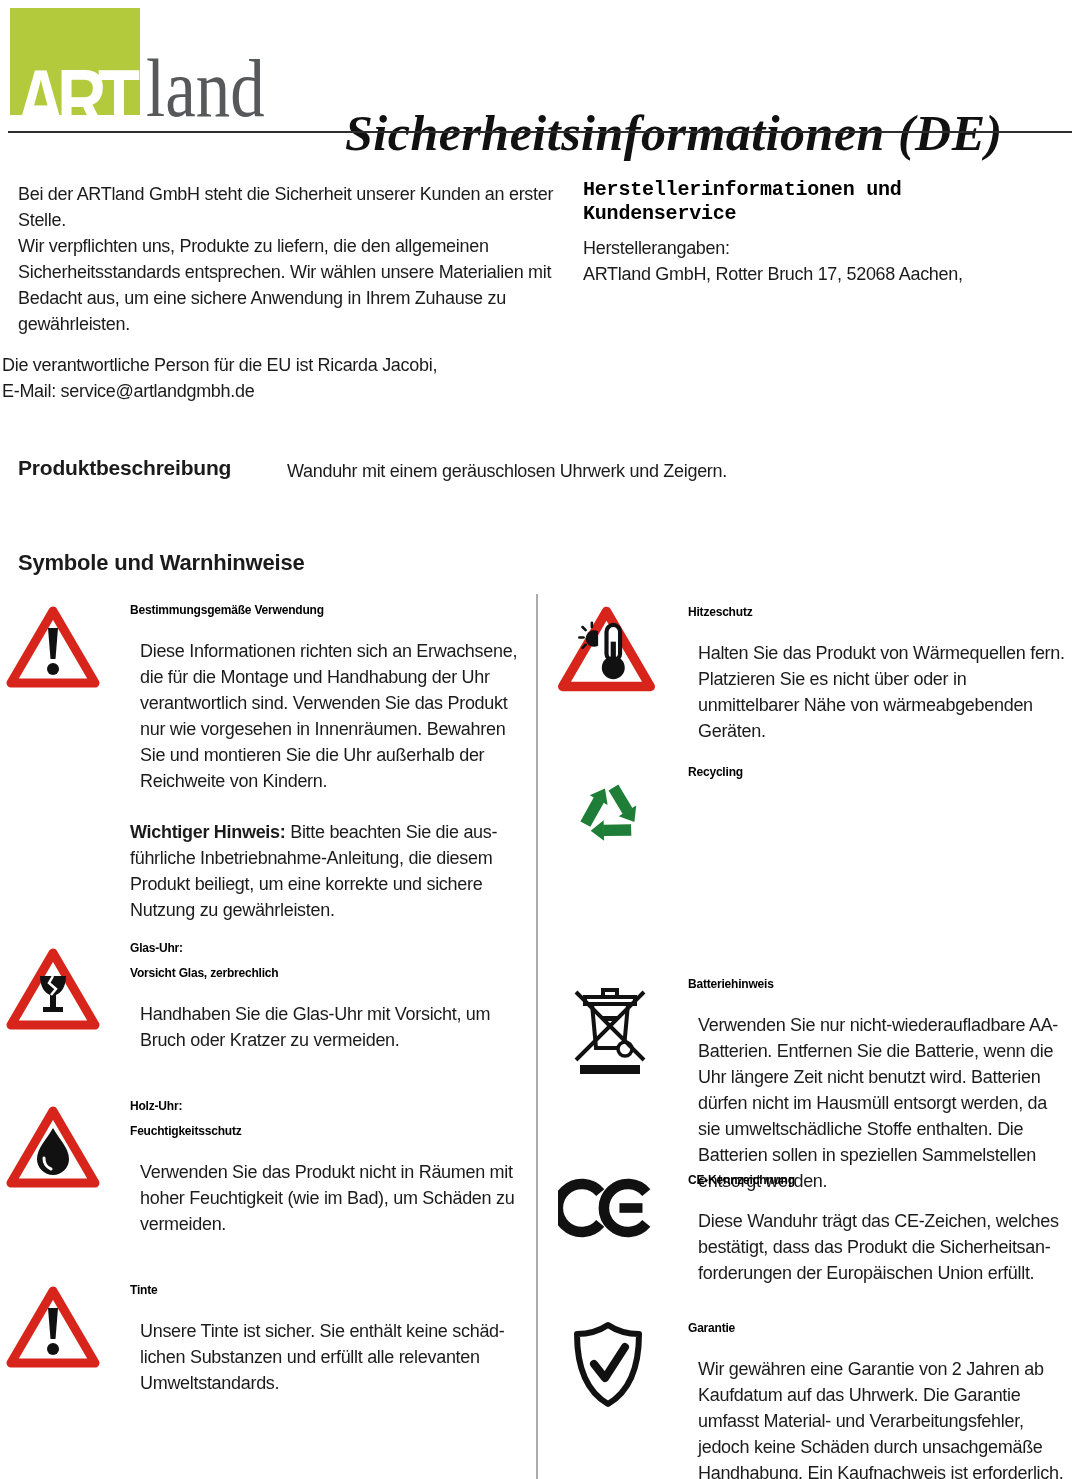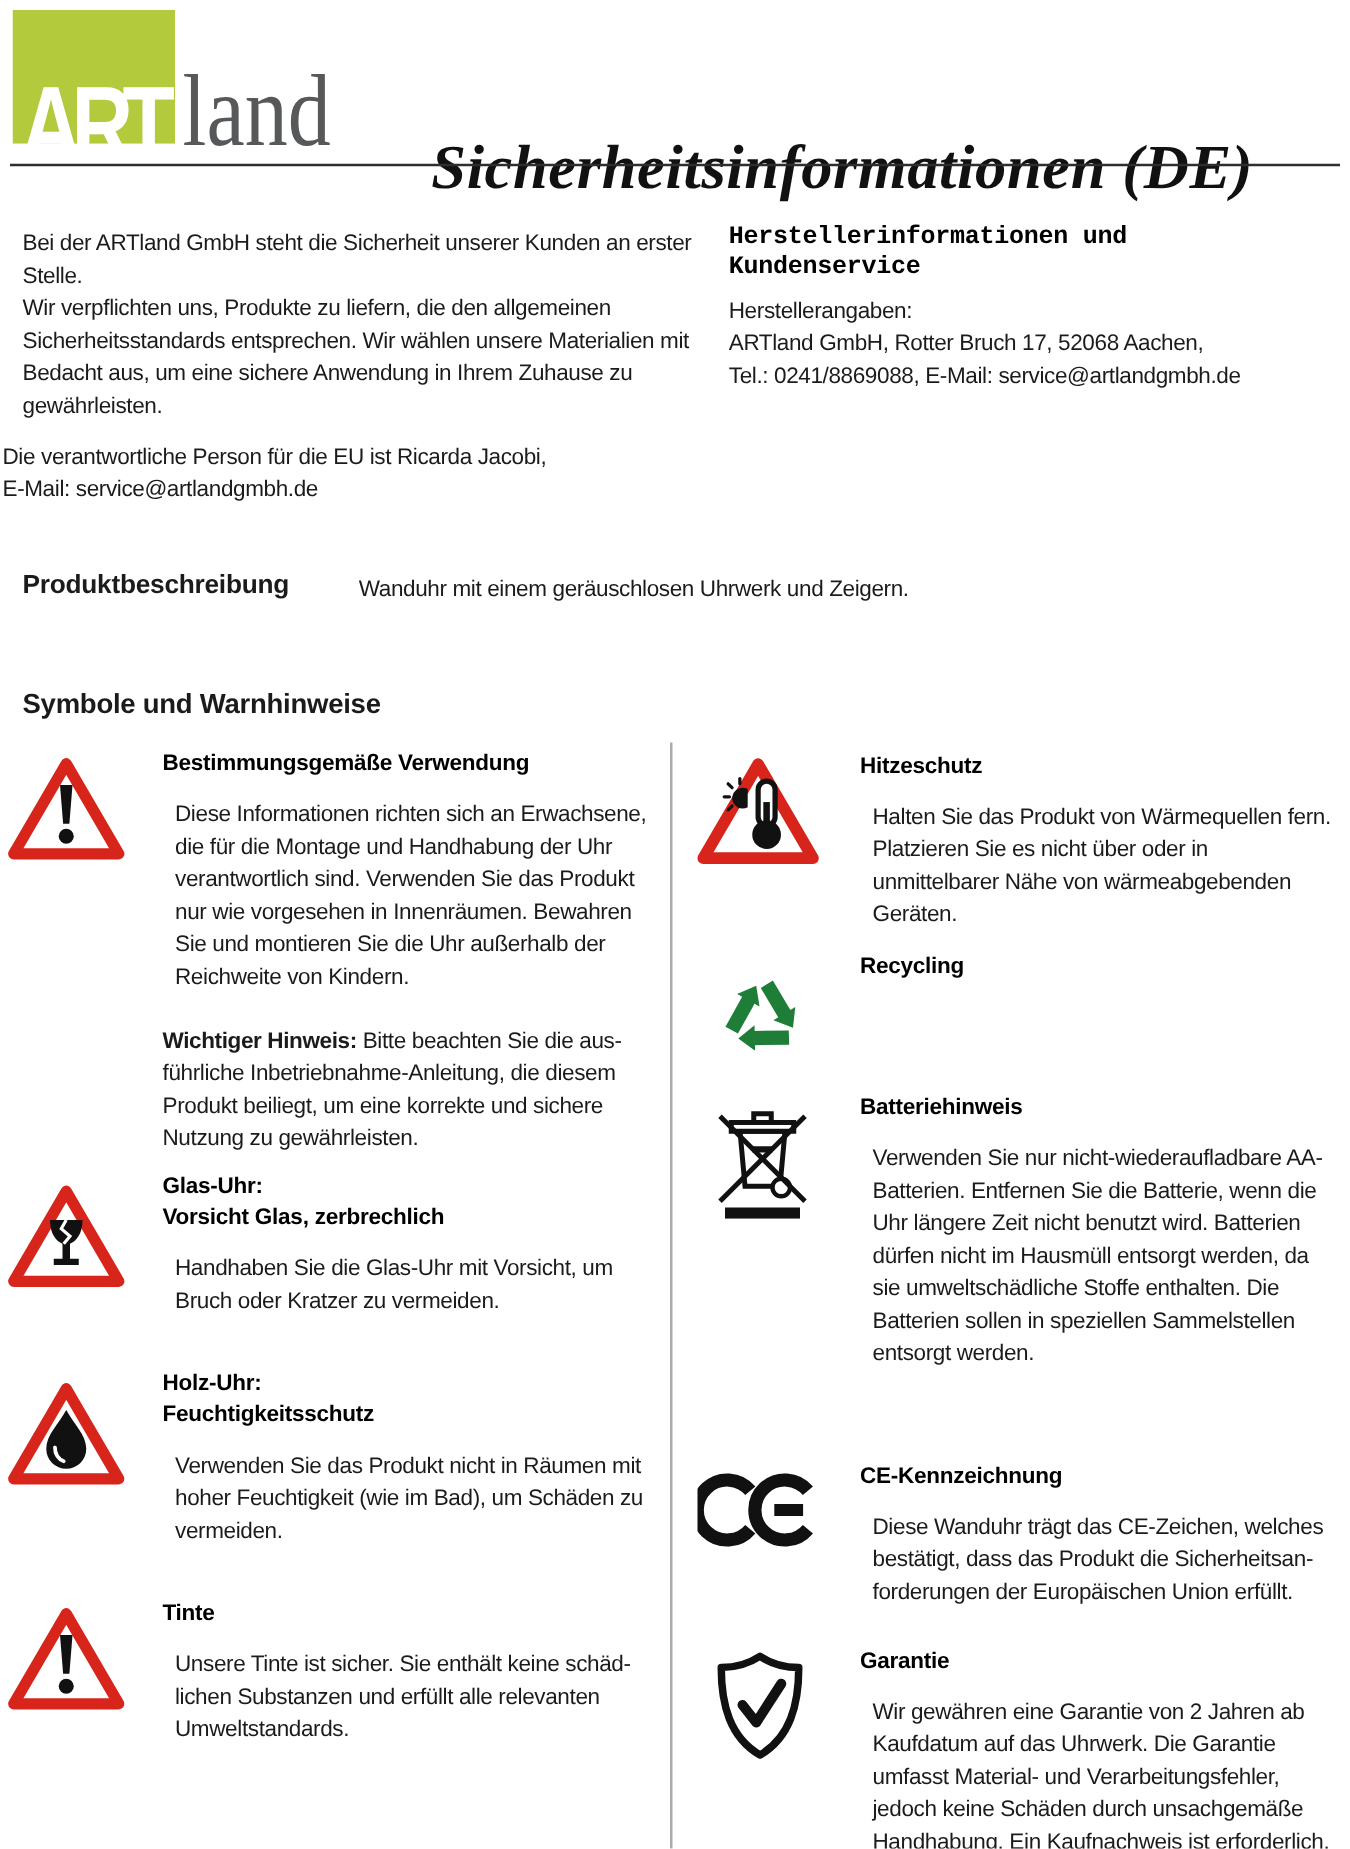--- a/index.html
+++ b/index.html
@@ -26,32 +26,32 @@
   .product-desc{position:absolute;left:287px;top:458px;width:520px;}
   .symbols-heading{position:absolute;left:18px;top:550px;font-size:22px;font-weight:bold;letter-spacing:-0.2px;}
 
   
   .v-divider{position:absolute;left:536px;top:594px;width:2px;height:885px;background:#acacac;}
 
   .sec{position:absolute;}
   .sec .icon{position:absolute;display:block;}
   .sec-text{margin-left:127px;}
   .sec-col-right .sec-text{margin-left:132px;}
-  .sec-title{font-size:18px;line-height:25px;font-weight:bold;color:#000;margin:0 0 15px 0;
+  .sec-title{font-size:12px;line-height:25px;font-weight:bold;color:#000;margin:0 0 15px 0;
              white-space:pre-line;letter-spacing:-0.2px;}
   .sec-body{margin:10px;}
   .sec-note{margin:25px 0 0 0;}
 
   .sec-l1{left:3px;top:598px;width:530px;}
   .sec-l2{left:3px;top:936px;width:530px;}
   .sec-l3{left:3px;top:1094px;width:530px;}
   .sec-l4{left:3px;top:1278px;width:530px;}
   .sec-r1{left:556px;top:600px;width:524px;}
   .sec-r2{left:556px;top:760px;width:524px;}
-  .sec-r3{left:556px;top:873px;width:524px;}
+  .sec-r3{left:556px;top:972px;width:524px;}
   .sec-r4{left:556px;top:1168px;width:524px;}
   .sec-r5{left:556px;top:1316px;width:524px;}
 
   .i-l1{left:0;top:4px;}  .i-l2{left:0;top:8px;}  .i-l3{left:0;top:8px;}  .i-l4{left:0;top:4px;}
   .i-r1{left:-2px;top:2px;} .i-r2{left:8px;top:6px;} .i-r3{left:14px;top:2px;}
   .i-r4{left:2px;top:8px;}  .i-r5{left:14px;top:4px;}
 </style>
 </head>
 <body>
 
@@ -69,21 +69,20 @@
     <p class="body-text">Bei der ARTland GmbH steht die Sicherheit unserer Kunden an erster Stelle.</p>
     <p class="body-text" style="margin:0;">Wir verpflichten uns, Produkte zu liefern, die den allgemeinen Sicherheitsstandards entsprechen. Wir wählen unsere Materialien mit Bedacht aus, um eine sichere Anwendung in Ihrem Zuhause zu gewährleisten.</p>
   </div>
   <p class="body-text responsible">Die verantwortliche Person für die EU ist Ricarda Jacobi,
 E-Mail: service@artlandgmbh.de</p>
 
   <div class="manufacturer">
     <h2 class="blk-heading">Herstellerinformationen und Kundenservice</h2>
     <p class="body-text">Herstellerangaben:</p>
     <p class="body-text">ARTland GmbH, Rotter Bruch 17, 52068 Aachen,</p>
-    <p class="body-text">Tel.: 0241/8869088, E-Mail: service@artlandgmbh.de</p>
   </div>
 
   <div class="product-label">Produktbeschreibung</div>
   <p class="body-text product-desc">Wanduhr mit einem geräuschlosen Uhrwerk und Zeigern.</p>
 
   <div class="symbols-heading">Symbole und Warnhinweise</div>
   <div class="v-divider"></div>
 
   <section class="sec sec-l1">
     <span class="icon i-l1">

